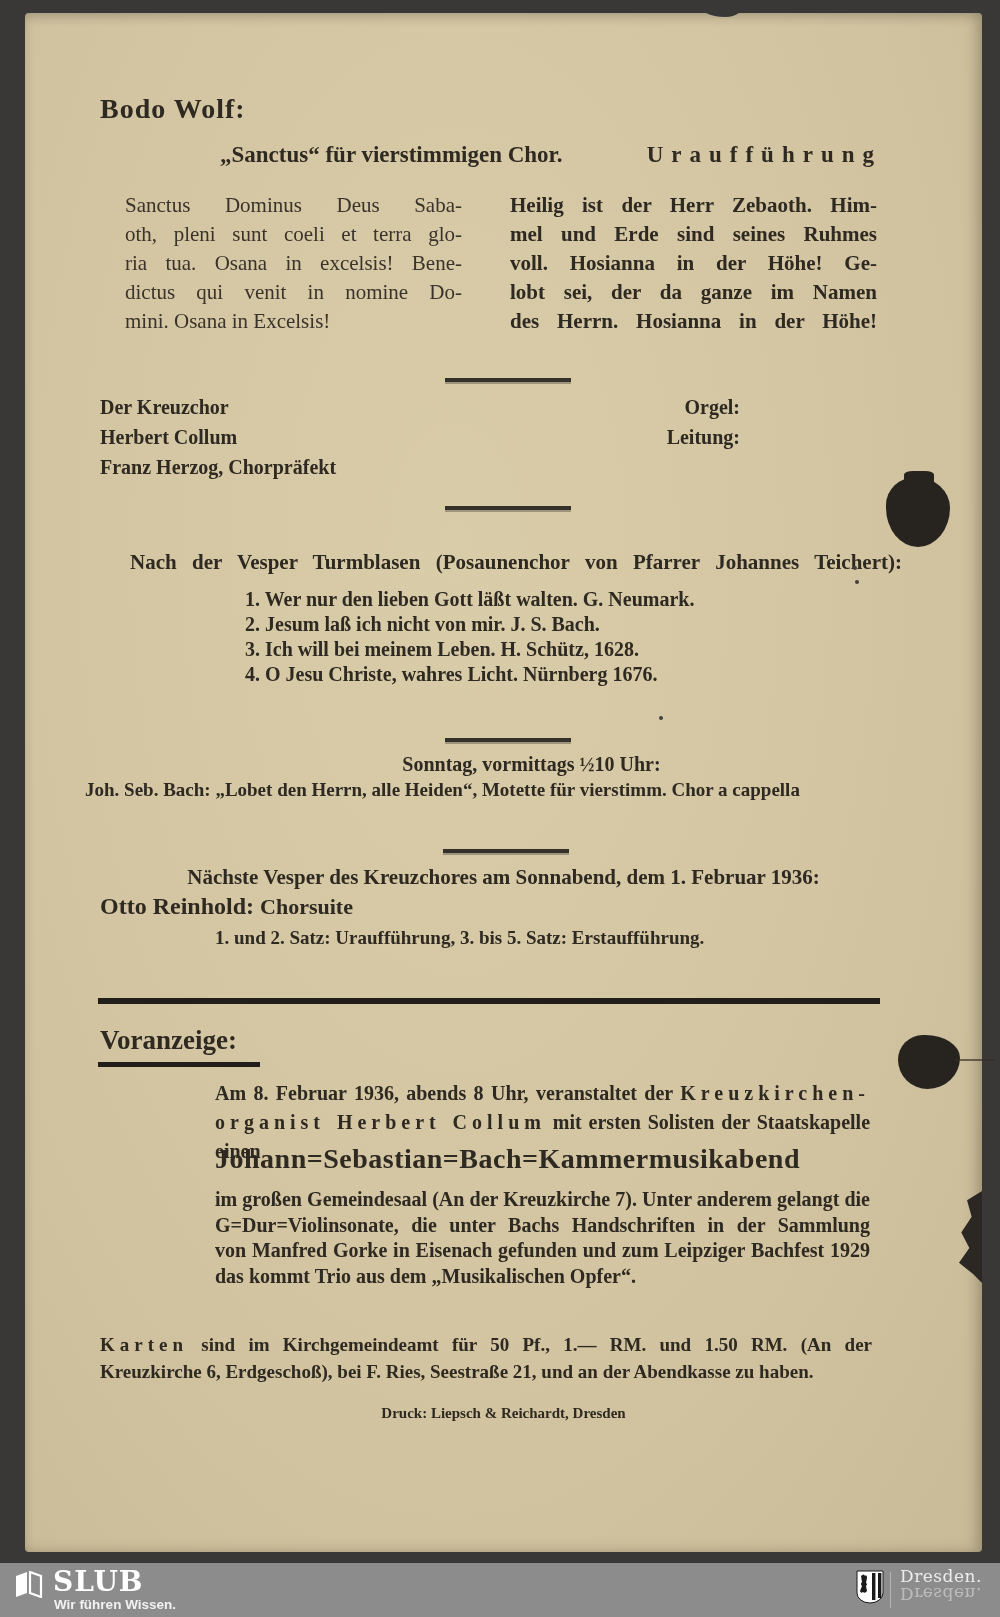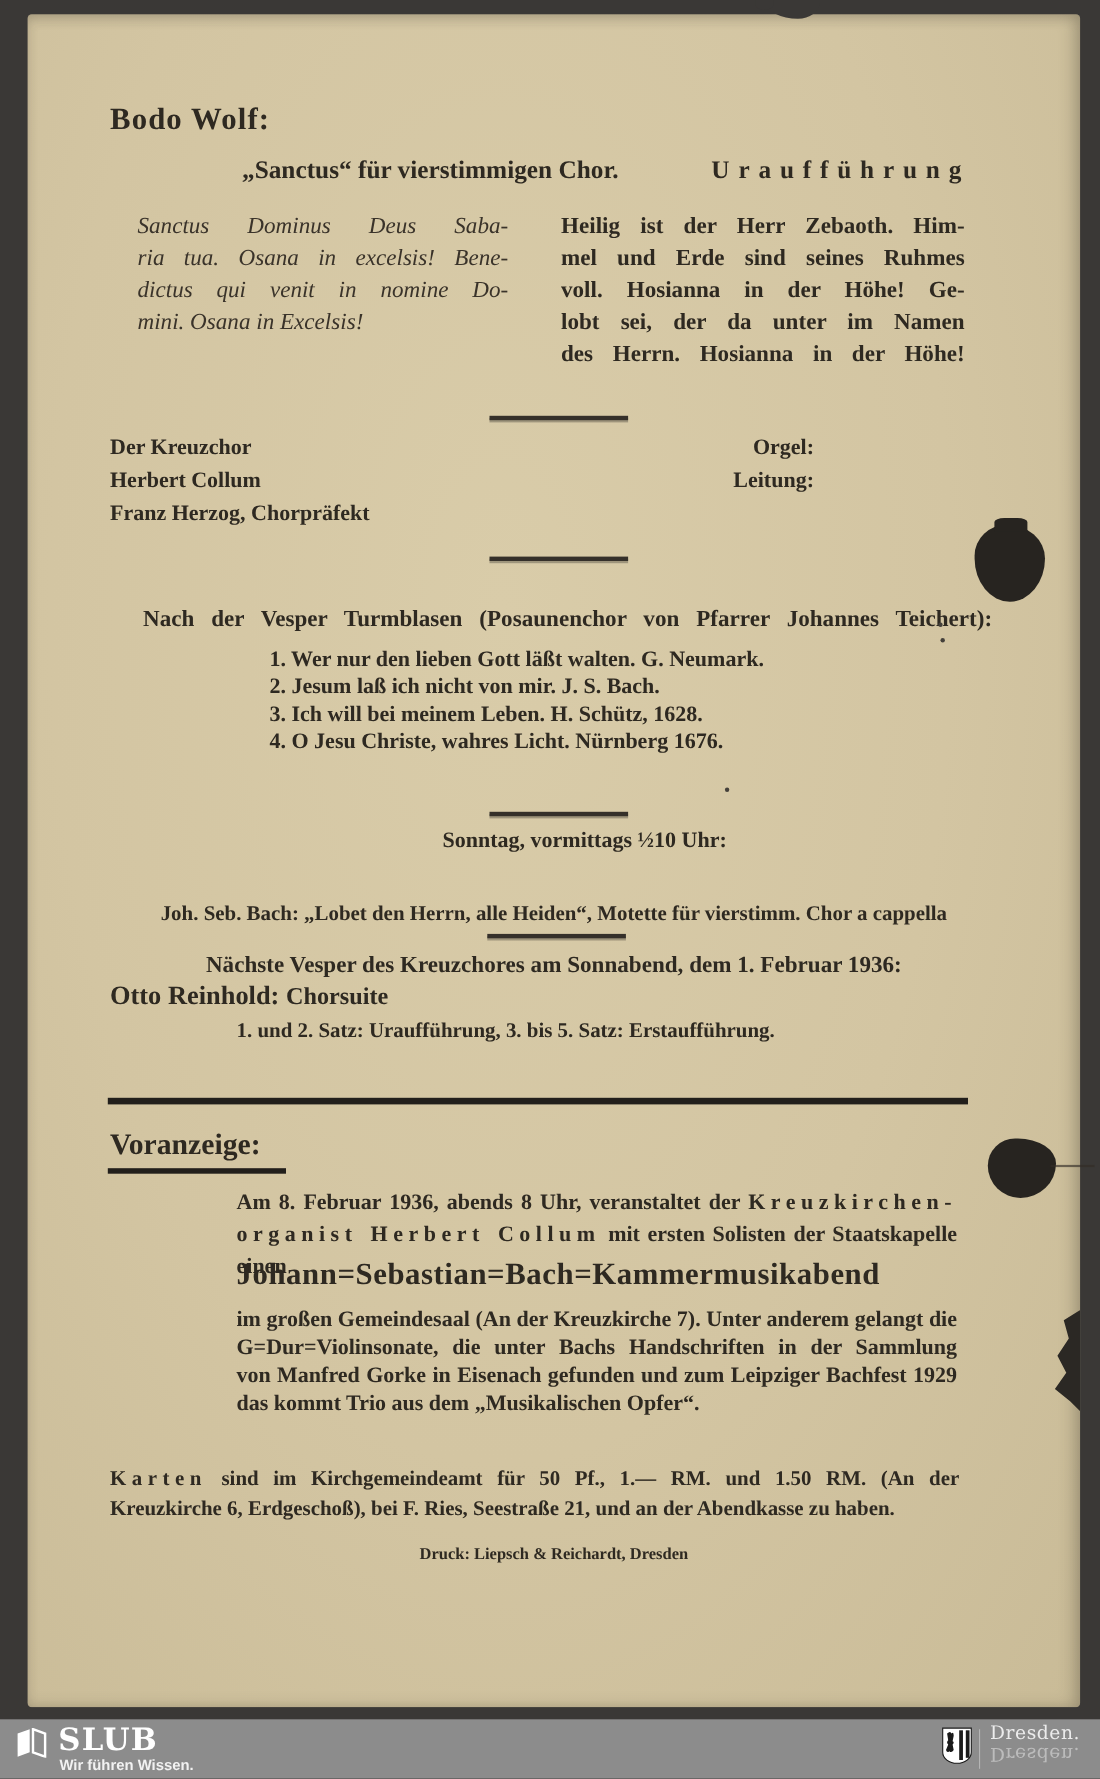--- a/index.html
+++ b/index.html
@@ -13,34 +13,34 @@
          color:#2e2921;}
   .frak{font-weight:700;}
   .abs{position:absolute;}
   .jline{text-align:justify;text-align-last:justify;}
   .jline.lastline{text-align-last:left;}
   .composer{left:75px;top:80px;font-size:28px;letter-spacing:1px;}
   .title-row{left:195px;top:129px;width:662px;display:flex;justify-content:space-between;font-size:23px;}
   .spaced-wide{letter-spacing:8px;}
   .spaced-med{letter-spacing:5px;margin-top:20px;}
   .col{top:178px;font-size:21px;line-height:29px;}
-  .col-latin{left:100px;width:337px;font-weight:400;color:#3a332a;font-style:italic;}
+  .col-latin{left:100px;width:337px;font-weight:400;color:#3a332a;}
   .col-german{left:485px;width:367px;}
   .divider{height:4px;background:#35302a;box-shadow:0 2px 0 rgba(53,48,42,.35);}
   .d1{left:420px;top:365px;width:126px;}
   .d2{left:420px;top:493px;width:126px;}
   .d3{left:420px;top:725px;width:126px;}
   .d4{left:418px;top:836px;width:126px;}
   .credits{left:75px;top:383px;width:640px;display:grid;grid-template-columns:330px auto;
            column-gap:9px;row-gap:7px;font-size:20px;}
   .credits .lab{text-align:right;}
   .turm-head{left:105px;top:537px;width:772px;font-size:21px;}
   .turm-list{left:220px;top:574px;width:640px;font-size:20px;line-height:25px;}
   .sunday-head{left:0;top:740px;width:957px;text-align:center;font-size:20px;padding-left:28px;}
-  .sunday-line{left:60px;top:766px;width:837px;text-align:center;font-size:19px;margin-top:41px;}
+  .sunday-line{left:60px;top:766px;width:837px;font-size:19px;}
   .next-line{left:0;top:852px;width:957px;text-align:center;font-size:21px;}
   .otto{left:75px;top:880px;font-size:24px;}
   .otto .work{font-size:22px;}
   .satz{left:190px;top:914px;font-size:19px;}
   .rule-thick{left:73px;top:985px;width:782px;height:6px;background:#221f1b;}
   .voran{left:75px;top:1012px;font-size:27px;}
   .voran-ul{left:73px;top:1049px;width:162px;height:5px;background:#221f1b;}
   .para1{left:190px;top:1066px;width:655px;font-size:20px;line-height:29px;}
   .event-title{left:190px;top:1130px;width:660px;font-size:28px;letter-spacing:.5px;}
   .para2{left:190px;top:1174px;width:655px;font-size:20px;line-height:25.5px;}
@@ -81,30 +81,31 @@
 
     <div class="abs composer frak">Bodo Wolf:</div>
 
     <div class="abs title-row frak">
       <span>„Sanctus“ für vierstimmigen Chor.</span>
       <span class="spaced-wide">Uraufführung</span>
     </div>
 
     <div class="abs col col-latin">
       <div class="jline">Sanctus Dominus Deus Saba-</div>
+      <div class="jline">oth, pleni sunt coeli et terra glo-</div>
       <div class="jline">ria tua. Osana in excelsis! Bene-</div>
       <div class="jline">dictus qui venit in nomine Do-</div>
       <div class="jline lastline">mini. Osana in Excelsis!</div>
     </div>
 
     <div class="abs col col-german frak">
       <div class="jline">Heilig ist der Herr Zebaoth. Him-</div>
       <div class="jline">mel und Erde sind seines Ruhmes</div>
       <div class="jline">voll. Hosianna in der Höhe! Ge-</div>
-      <div class="jline">lobt sei, der da unter im Namen</div>
+      <div class="jline">lobt sei, der da ganze im Namen</div>
       <div class="jline">des Herrn. Hosianna in der Höhe!</div>
     </div>
 
     <div class="abs divider d1"></div>
 
     <div class="abs credits frak">
       <span>Der Kreuzchor</span>
       <span class="lab">Orgel:</span>
       <span>Herbert Collum</span>
       <span class="lab">Leitung:</span>

